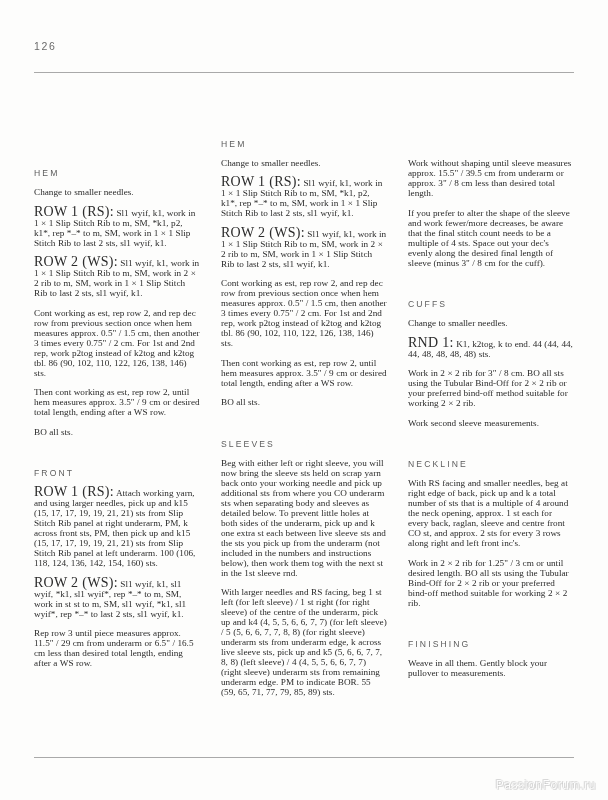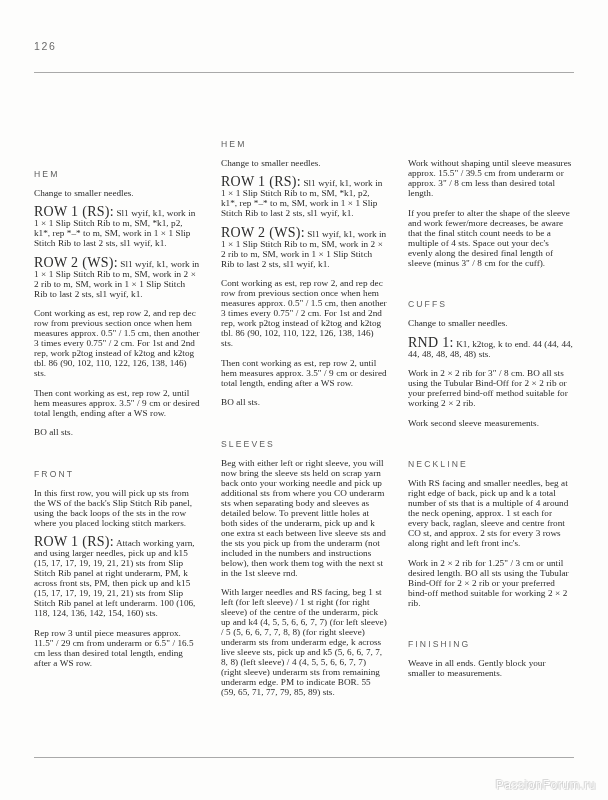--- a/index.html
+++ b/index.html
@@ -114,22 +114,22 @@
     <div class="col">
         <h2 class="sect">HEM</h2>
         <p class="para">Change to smaller needles.</p>
         <p class="para"><span class="lead">ROW 1 (RS):</span><span> Sl1 wyif, k1, work in 1 × 1 Slip Stitch Rib to m, SM, *k1, p2, k1*, rep *–* to m, SM, work in 1 × 1 Slip Stitch Rib to last 2 sts, sl1 wyif, k1.</span></p>
         <p class="para"><span class="lead">ROW 2 (WS):</span><span> Sl1 wyif, k1, work in 1 × 1 Slip Stitch Rib to m, SM, work in 2 × 2 rib to m, SM, work in 1 × 1 Slip Stitch Rib to last 2 sts, sl1 wyif, k1.</span></p>
         <p class="para">Cont working as est, rep row 2, and rep dec row from previous section once when hem measures approx. 0.5" / 1.5 cm, then another 3 times every 0.75" / 2 cm. For 1st and 2nd rep, work p2tog instead of k2tog and k2tog tbl. 86 (90, 102, 110, 122, 126, 138, 146) sts.</p>
         <p class="para">Then cont working as est, rep row 2, until hem measures approx. 3.5" / 9 cm or desired total length, ending after a WS row.</p>
         <p class="para">BO all sts.</p>
         <div class="gap-lg"></div>
         <h2 class="sect">FRONT</h2>
-        <p class="para">In this first row, you will pick up sts from the WS of the back's Slip Stitch Rib panel, using the back loops of the sts in the row where you placed locking stitch markers.</p>
         <p class="para"><span class="lead">ROW 1 (RS):</span><span> Attach working yarn, and using larger needles, pick up and k15 (15, 17, 17, 19, 19, 21, 21) sts from Slip Stitch Rib panel at right underarm, PM, k across front sts, PM, then pick up and k15 (15, 17, 17, 19, 19, 21, 21) sts from Slip Stitch Rib panel at left underarm. 100 (106, 118, 124, 136, 142, 154, 160) sts.</span></p>
+        <p class="para"><span class="lead">ROW 2 (WS):</span><span> Sl1 wyif, k1, sl1 wyif, *k1, sl1 wyif*, rep *–* to m, SM, work in st st to m, SM, sl1 wyif, *k1, sl1 wyif*, rep *–* to last 2 sts, sl1 wyif, k1.</span></p>
         <p class="para">Rep row 3 until piece measures approx. 11.5" / 29 cm from underarm or 6.5" / 16.5 cm less than desired total length, ending after a WS row.</p>
       </div>
     <div class="col">
         <h2 class="sect">HEM</h2>
         <p class="para">Change to smaller needles.</p>
         <p class="para"><span class="lead">ROW 1 (RS):</span><span> Sl1 wyif, k1, work in 1 × 1 Slip Stitch Rib to m, SM, *k1, p2, k1*, rep *–* to m, SM, work in 1 × 1 Slip Stitch Rib to last 2 sts, sl1 wyif, k1.</span></p>
         <p class="para"><span class="lead">ROW 2 (WS):</span><span> Sl1 wyif, k1, work in 1 × 1 Slip Stitch Rib to m, SM, work in 2 × 2 rib to m, SM, work in 1 × 1 Slip Stitch Rib to last 2 sts, sl1 wyif, k1.</span></p>
         <p class="para">Cont working as est, rep row 2, and rep dec row from previous section once when hem measures approx. 0.5" / 1.5 cm, then another 3 times every 0.75" / 2 cm. For 1st and 2nd rep, work p2tog instead of k2tog and k2tog tbl. 86 (90, 102, 110, 122, 126, 138, 146) sts.</p>
         <p class="para">Then cont working as est, rep row 2, until hem measures approx. 3.5" / 9 cm or desired total length, ending after a WS row.</p>
         <p class="para">BO all sts.</p>
@@ -146,21 +146,21 @@
         <p class="para">Change to smaller needles.</p>
         <p class="para"><span class="lead">RND 1:</span><span> K1, k2tog, k to end. 44 (44, 44, 44, 48, 48, 48, 48) sts.</span></p>
         <p class="para">Work in 2 × 2 rib for 3" / 8 cm. BO all sts using the Tubular Bind-Off for 2 × 2 rib or your preferred bind-off method suitable for working 2 × 2 rib.</p>
         <p class="para">Work second sleeve measurements.</p>
         <div class="gap-lg"></div>
         <h2 class="sect">NECKLINE</h2>
         <p class="para">With RS facing and smaller needles, beg at right edge of back, pick up and k a total number of sts that is a multiple of 4 around the neck opening, approx. 1 st each for every back, raglan, sleeve and centre front CO st, and approx. 2 sts for every 3 rows along right and left front inc's.</p>
         <p class="para">Work in 2 × 2 rib for 1.25" / 3 cm or until desired length. BO all sts using the Tubular Bind-Off for 2 × 2 rib or your preferred bind-off method suitable for working 2 × 2 rib.</p>
         <div class="gap-lg"></div>
         <h2 class="sect">FINISHING</h2>
-        <p class="para">Weave in all ends. Gently block your smaller to measurements.</p>
+        <p class="para">Weave in all them. Gently block your pullover to measurements.</p>
       </div>
   </div>
 
   <div class="rule-bottom"></div>
 
   <div class="watermark">PassionForum.ru</div>
 
 </div>
 
 </body></html>

